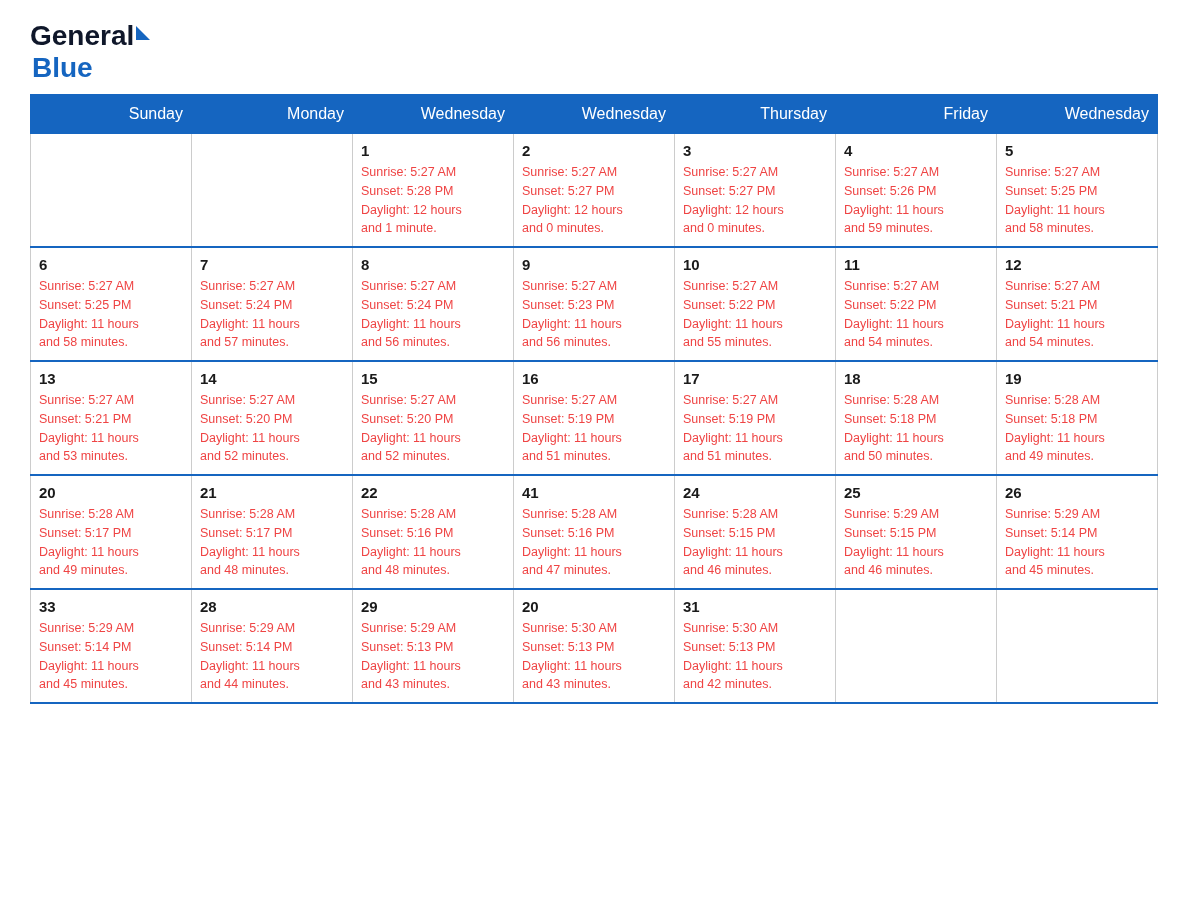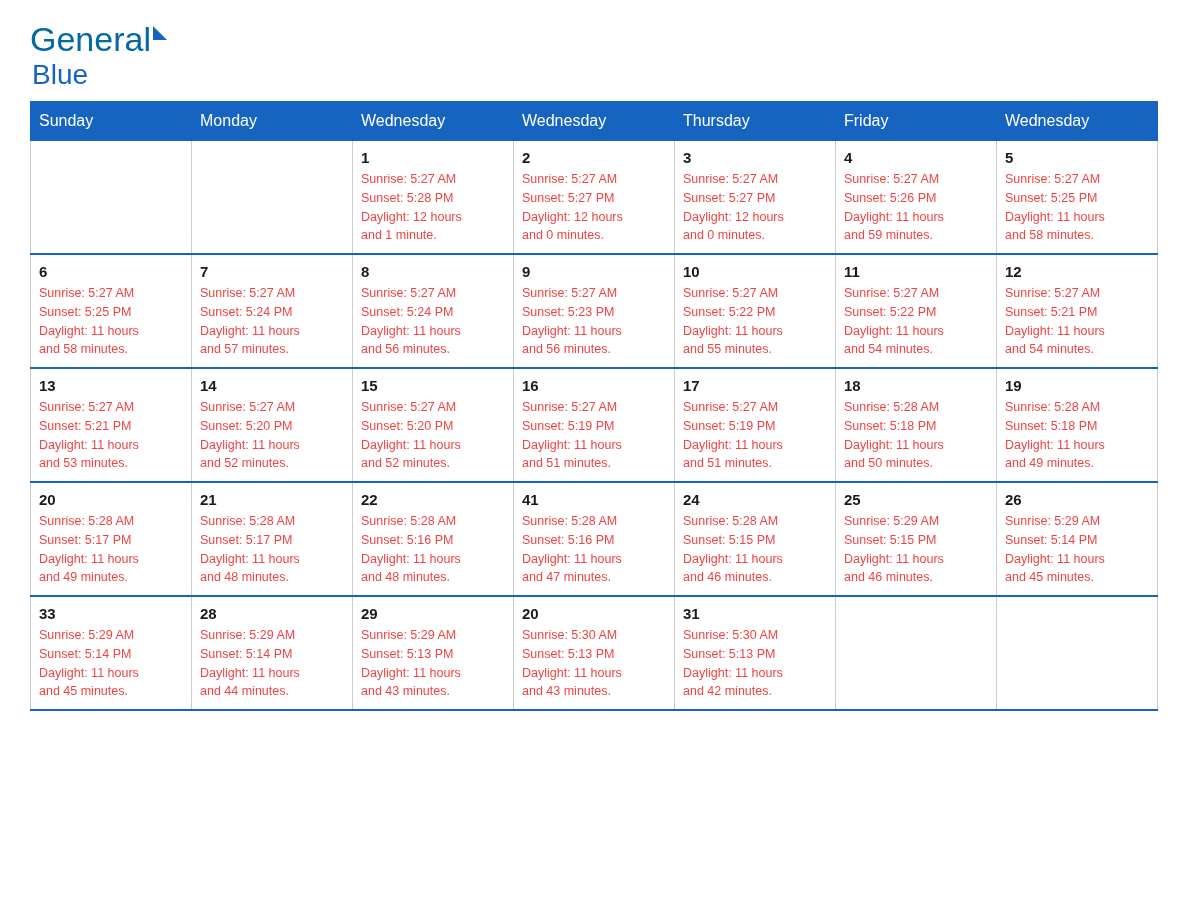--- a/index.html
+++ b/index.html
@@ -10,23 +10,23 @@
       width: 1188px;
       min-height: 918px;
     }
     .header {
       display: flex;
       justify-content: space-between;
       align-items: flex-start;
       margin-bottom: 10px;
     }
     .logo-text-general {
-      font-size: 34px;
-      font-weight: normal;
-      color: #0369a1;
+      font-size: 28px;
+      font-weight: bold;
+      color: #0f172a;
     }
     .logo-arrow {
       width: 0;
       height: 0;
       border-left: 14px solid #1565c0;
       border-top: 14px solid transparent;
       border-bottom: 0px solid transparent;
       margin-left: 2px;
       margin-top: 6px;
       align-self: flex-start;
@@ -34,21 +34,21 @@
     .logo-container {
       display: flex;
       flex-direction: column;
     }
     .logo-row1 {
       display: flex;
       align-items: center;
     }
     .logo-row2 {
       font-size: 28px;
-      font-weight: normal;
+      font-weight: bold;
       color: #1565c0;
       margin-left: 2px;
     }
     .title-block {
       text-align: right;
     }
     .month-title {
       font-size: 52px;
       font-weight: bold;
       color: #1a1a1a;
@@ -63,21 +63,21 @@
       width: 100%;
       border-collapse: collapse;
       margin-top: 8px;
     }
     .calendar-table th {
       background-color: #1565c0;
       color: #fff;
       font-size: 16px;
       font-weight: normal;
       padding: 10px 8px;
-      text-align: left;
+      text-align: right;
       border: 1px solid #1565c0;
     }
     .calendar-table td {
       vertical-align: top;
       padding: 8px;
       border: 1px solid #ccc;
       width: calc(100% / 7);
       min-height: 100px;
       font-size: 13px;
       color: #222;

